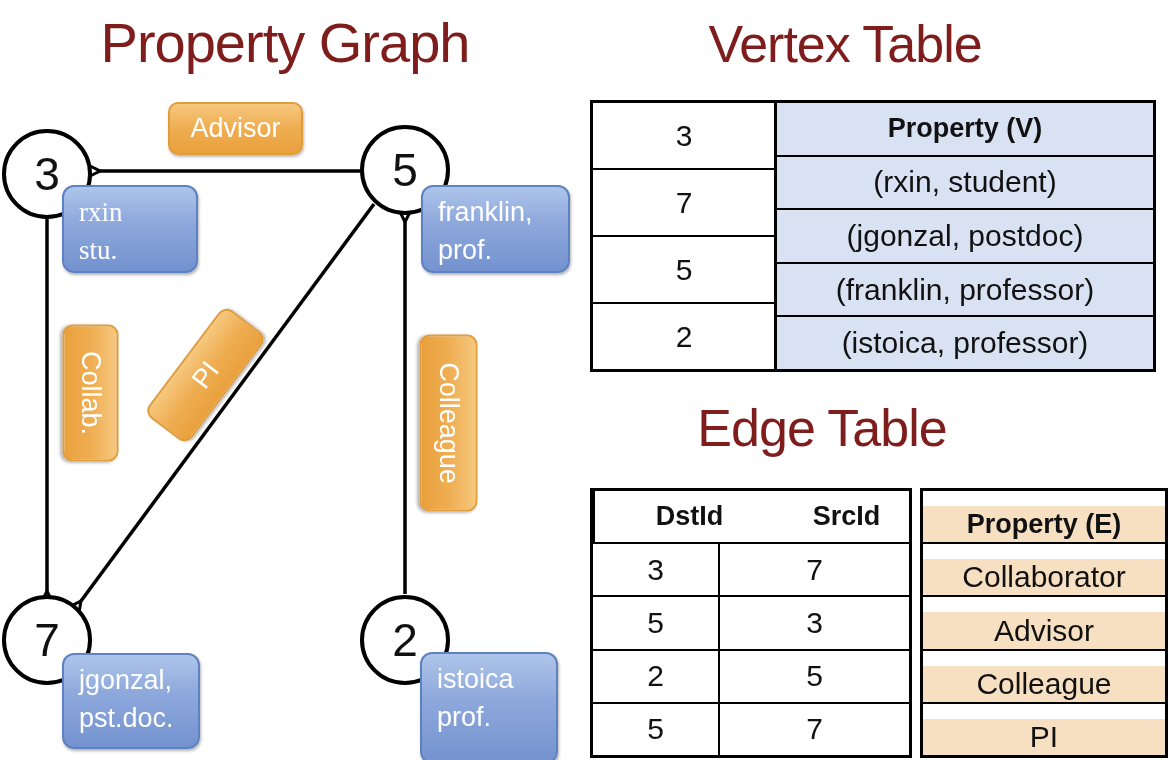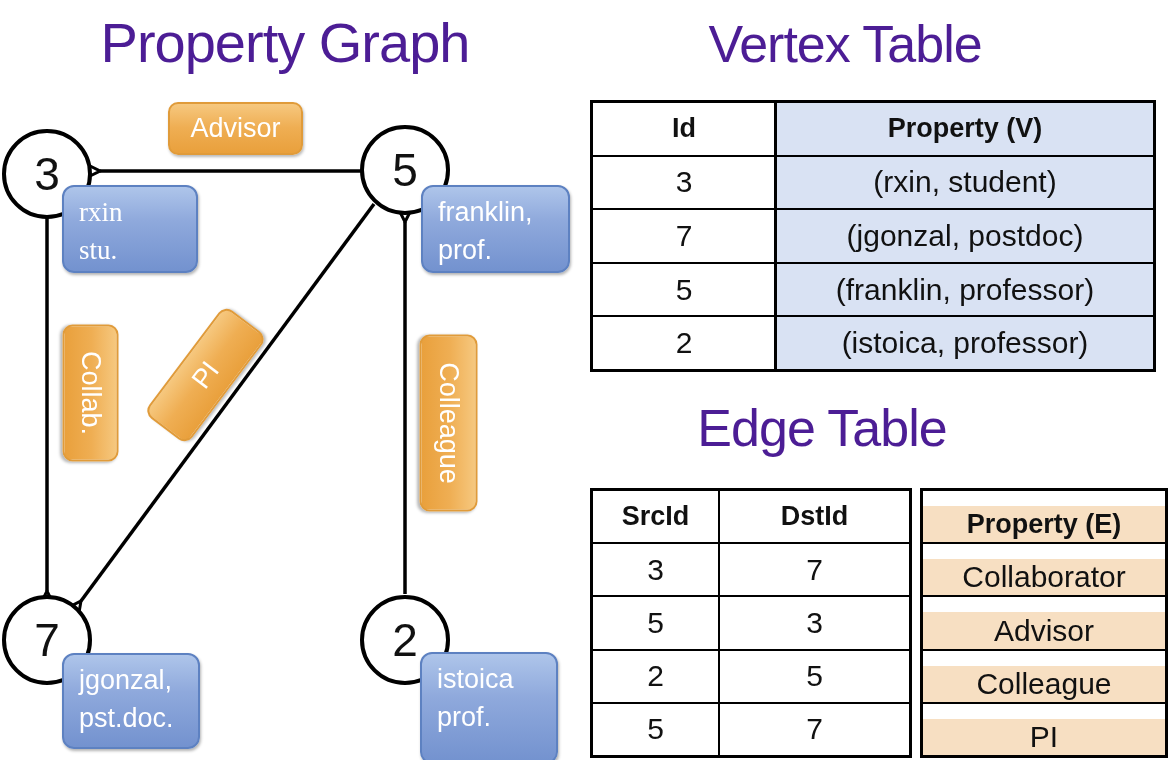--- a/index.html
+++ b/index.html
@@ -1,20 +1,20 @@
 <!DOCTYPE html>
 <html><head>
 <meta charset="utf-8">
 <style>
   * { margin:0; padding:0; box-sizing:border-box; }
   html,body { width:1170px; height:760px; background:#ffffff; overflow:hidden;
               font-family:"Liberation Sans", sans-serif; }
   #stage { position:relative; width:1170px; height:760px; background:#fff; }
 
-  .panel-title { position:absolute; text-align:center; color:#4c1d95;
+  .panel-title { position:absolute; text-align:center; color:#7f1d1d;
                  font-weight:300; letter-spacing:-1px; white-space:nowrap; }
   #pg-title { left:20px; top:10px; width:530px; font-size:56px; }
   #vt-title { left:595px; top:14px; width:500px; font-size:52px; }
   #et-title { left:572px; top:398px; width:500px; font-size:52px; }
 
   
   #edges-svg { position:absolute; left:0; top:0; width:590px; height:760px; z-index:1; }
 
   .gnode { position:absolute; width:90px; height:90px; border:4px solid #000;
            border-radius:50%; background:#fff; display:flex; align-items:center;
@@ -120,23 +120,20 @@
     <div>pst.doc.</div>
   </div>
   <div class="vprop" id="vprop-istoica">
     <div>istoica</div>
     <div>prof.</div>
   </div>
 
   <div id="vtable">
     <div class="subtable id-sub">
       <div class="trow">
-          <div class="cell hdr">Id</div>
-        </div>
-      <div class="trow">
           <div class="cell">3</div>
         </div>
       <div class="trow">
           <div class="cell">7</div>
         </div>
       <div class="trow">
           <div class="cell">5</div>
         </div>
       <div class="trow">
           <div class="cell">2</div>
@@ -157,22 +154,22 @@
         </div>
       <div class="trow">
           <div class="cell blue-fill">(istoica, professor)</div>
         </div>
     </div>
   </div>
 
   <div id="etable">
     <div class="subtable ids-sub">
       <div class="trow">
+        <div class="cell hdr dst">DstId</div>
         <div class="cell hdr src">SrcId</div>
-        <div class="cell hdr dst">DstId</div>
       </div>
       <div class="trow">
         <div class="cell src">3</div>
         <div class="cell dst">7</div>
       </div>
       <div class="trow">
         <div class="cell src">5</div>
         <div class="cell dst">3</div>
       </div>
       <div class="trow">

